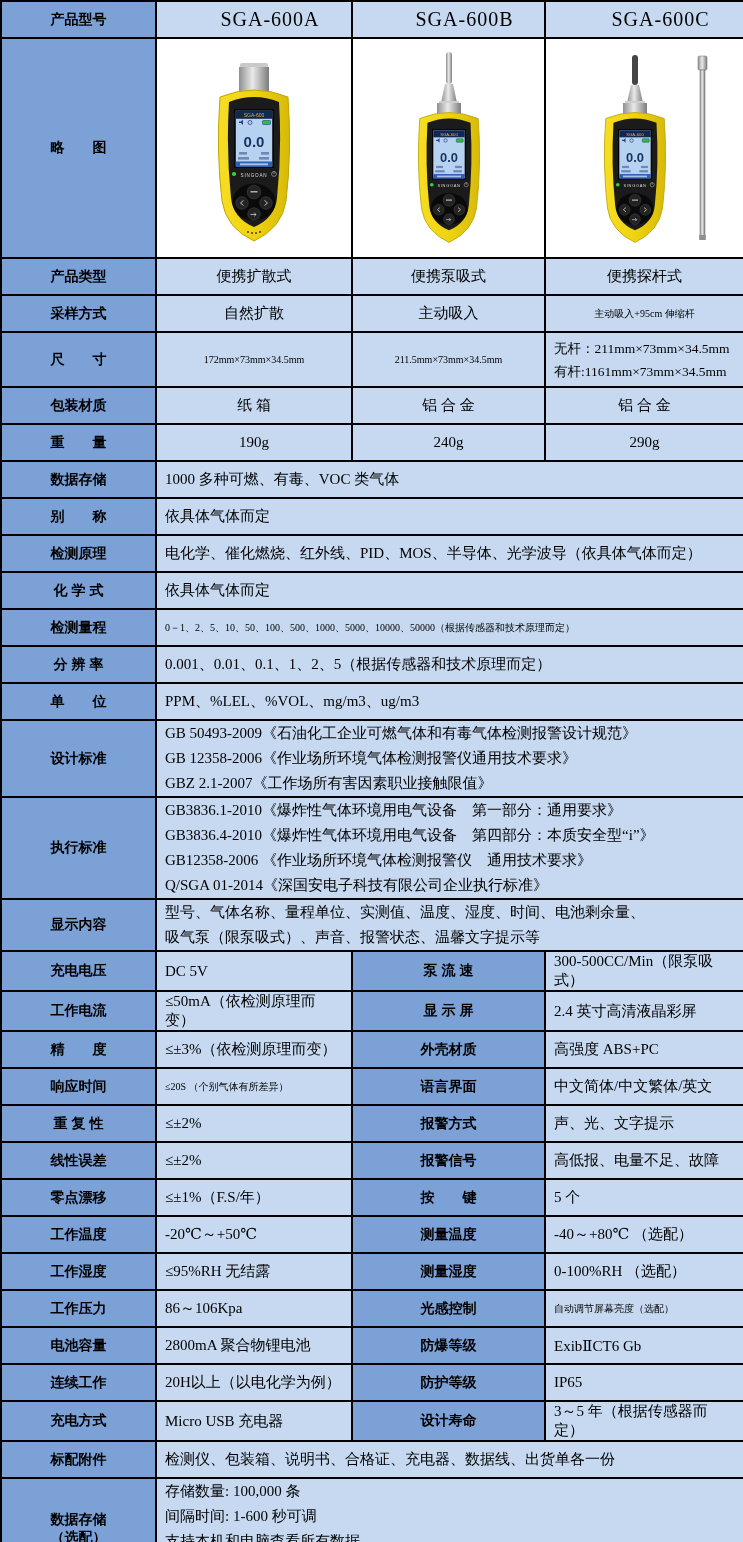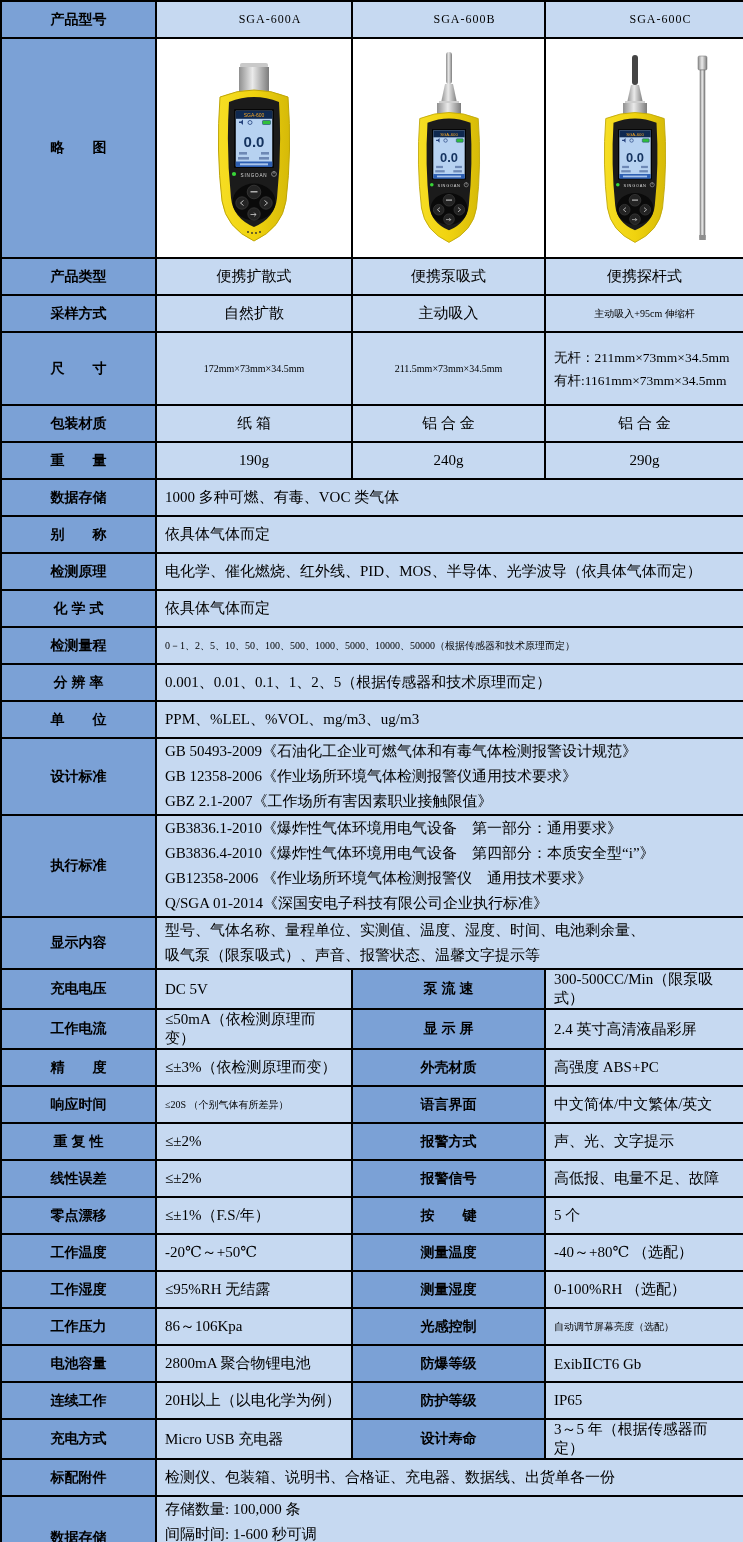--- a/index.html
+++ b/index.html
@@ -1,30 +1,30 @@
 <!DOCTYPE html>
 <html><head>
 <meta charset="utf-8">
 <style>
   html,body{margin:0;padding:0;background:#fff;}
   #sheet{width:743px;}
   table{border-collapse:collapse;table-layout:fixed;width:743px;}
   td{border:2px solid #000;padding:0 8px;overflow:hidden;vertical-align:middle;color:#000;}
   tr{height:37px;}
   tr.h200{height:164px;}
-  tr.h55{height:73px;}
+  tr.h55{height:55px;}
   tr.h77{height:77px;}
   tr.h102{height:102px;}
   tr.h48{height:48px;}
   .lbl{background:#7ba1d6;font-weight:bold;text-align:center;
        font-family:"Liberation Sans","DejaVu Sans",sans-serif;font-size:14px;}
   .val{background:#c6d9f1;font-family:"Liberation Serif","DejaVu Serif",serif;font-size:15px;}
   .c{text-align:center;}
   .lft{text-align:left;}
-  .model{font-size:12px;letter-spacing:1px;padding-left:40px;}
+  .model{font-size:20px;letter-spacing:1px;padding-left:40px;}
   .imgc{background:#ffffff;padding:12px;text-align:center;vertical-align:middle;}
   .lines div{line-height:25px;text-align:left;}
   .sm{font-size:10px;white-space:nowrap;}
   .dim div{line-height:23px;font-size:13.5px;white-space:nowrap;text-align:left;}
   .devsvg{display:inline-block;vertical-align:middle;}
 </style>
 </head>
 <body>
 
 <svg width="0" height="0" style="position:absolute" aria-hidden="true">

